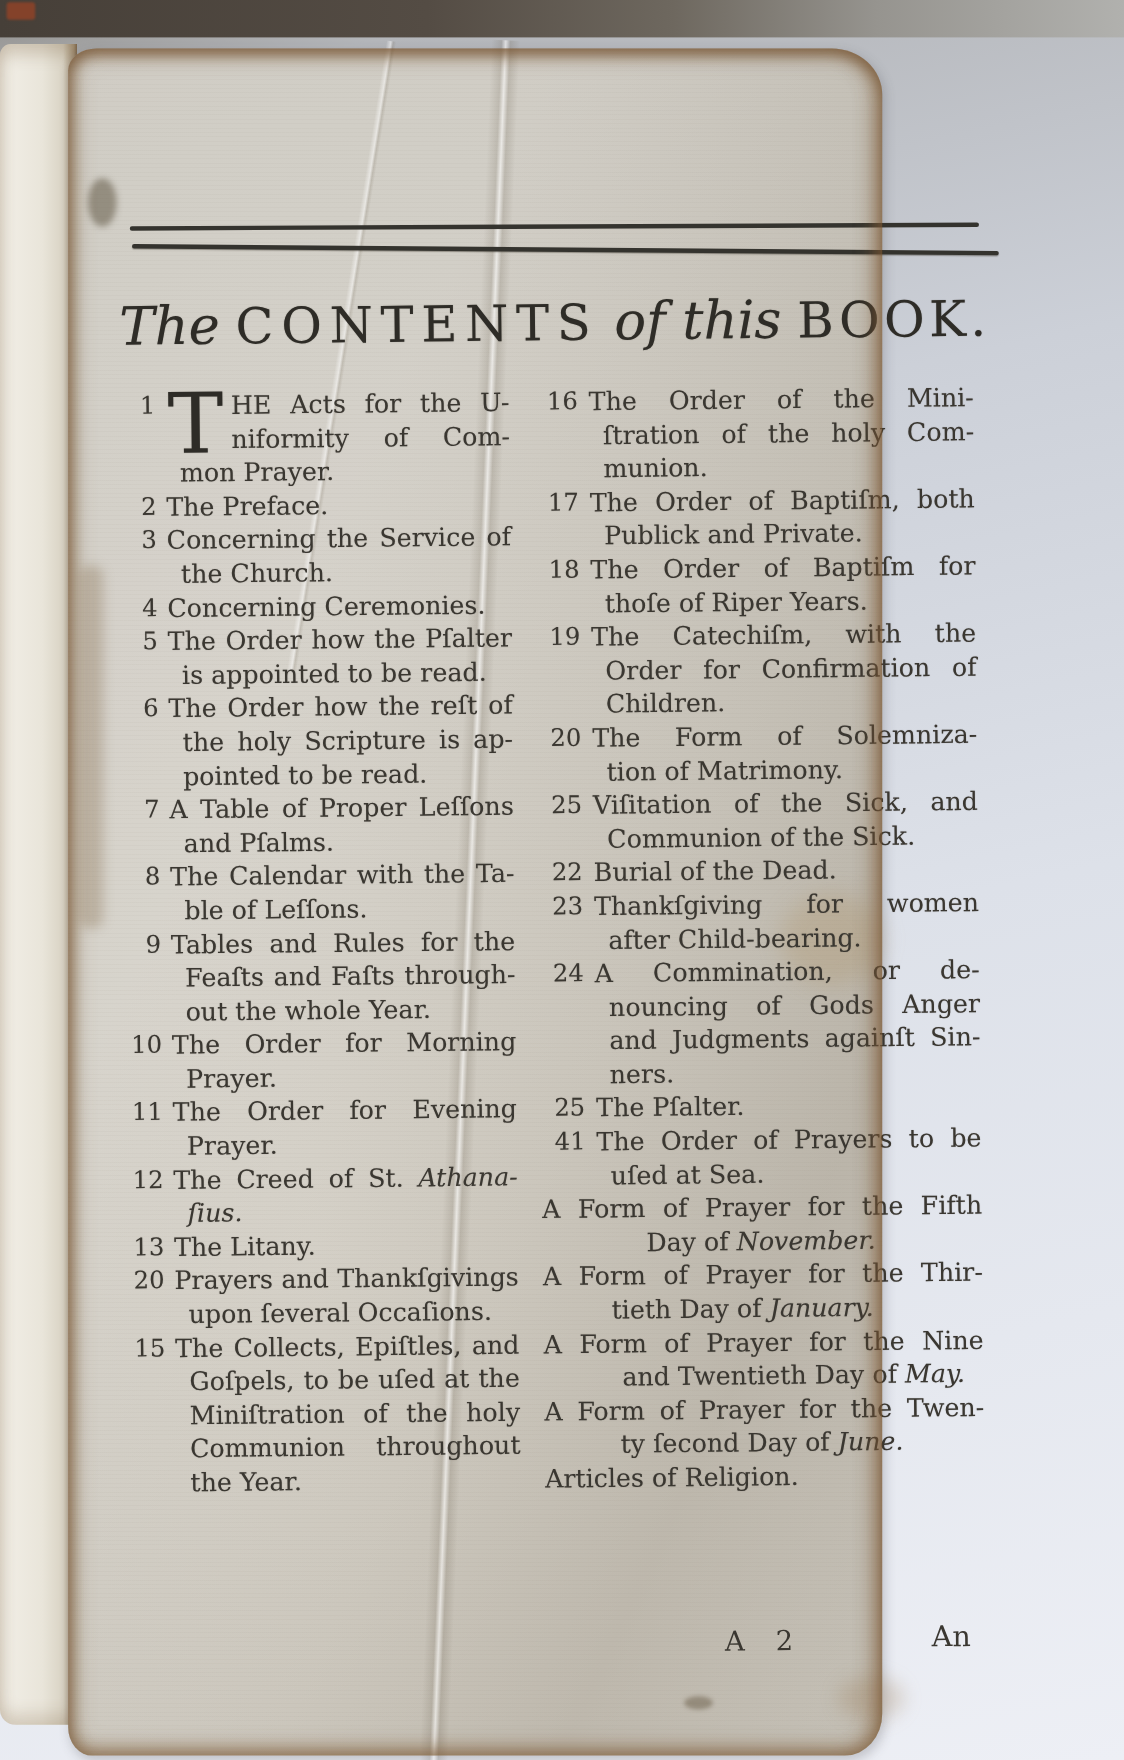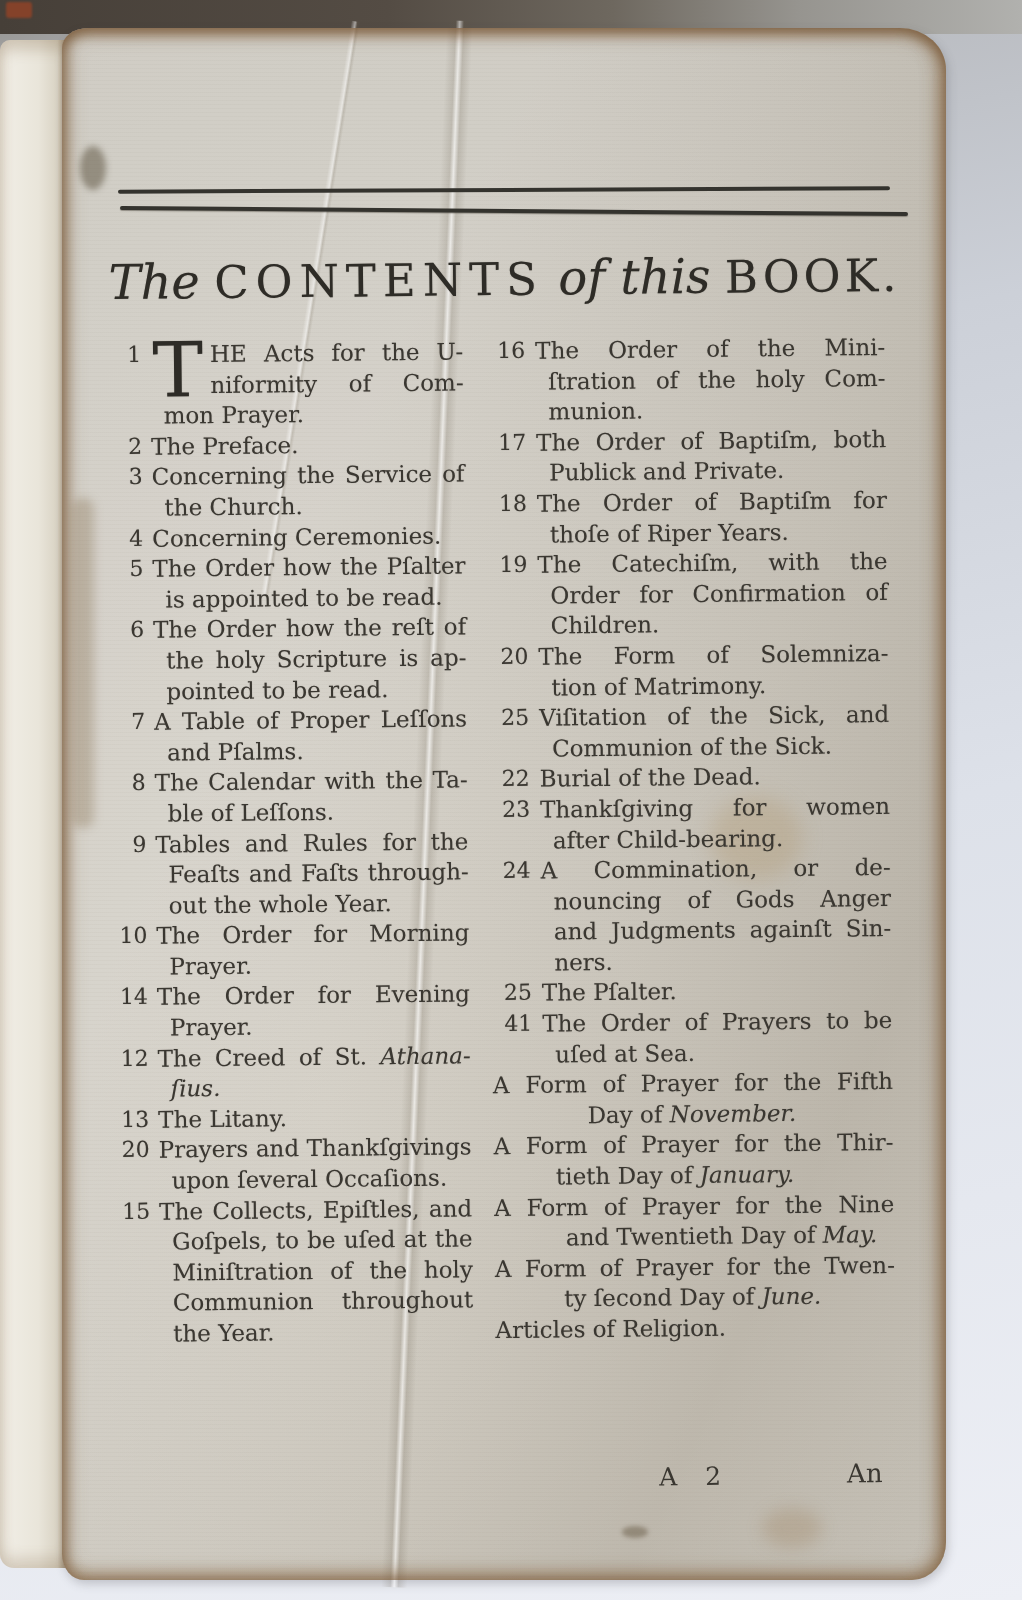--- a/index.html
+++ b/index.html
@@ -10,21 +10,21 @@
   }
   
   .topbar{position:absolute;left:0;top:0;width:100%;height:34px;
     background:linear-gradient(90deg,#463f38 0%,#544c44 38%,#6e685f 60%,#96948f 78%,#b1b1ae 100%);}
   .cover-accent{position:absolute;left:6px;top:2px;width:26px;height:16px;background:#84422a;border-radius:3px;filter:blur(1px);}
   
   .facing-page{position:absolute;left:0;top:40px;width:70px;height:1528px;border-radius:10px 0 0 14px;
     background:linear-gradient(90deg,#f2efe7 0%,#e9e5da 55%,#d9d3c4 82%,#a8977e 96%,#7c6a53 100%);
     box-shadow:inset 0 10px 14px rgba(120,90,55,.25), inset 0 -10px 14px rgba(120,90,55,.2);}
   
-  .page{position:absolute;left:62px;top:28px;width:884px;height:1552px;
+  .page{position:absolute;left:62px;top:44px;width:740px;height:1552px;
     border-radius:26px 46px 34px 22px / 20px 42px 38px 26px;
     background:
       linear-gradient(115deg, rgba(255,255,255,.14) 30%, rgba(150,138,118,.10) 62%, rgba(125,112,92,.20) 80%, rgba(150,138,118,.08) 100%),
       radial-gradient(ellipse at 30% 70%, #d6d2c9 0%, #ccc8bf 55%, #c4c0b7 100%);
     box-shadow:2px 4px 10px rgba(70,70,80,.25);}
   .page::before{content:"";position:absolute;inset:0;border-radius:inherit;pointer-events:none;z-index:6;
     box-shadow:
       inset 0 7px 12px rgba(110,75,40,.55),
       inset 0 0 20px 6px rgba(135,100,62,.30),
       inset -9px 0 16px rgba(130,95,58,.38),
@@ -165,21 +165,21 @@
               </div>
             </div>
             <div class="entry">
               <span class="num">10</span>
               <div class="txt">
                 <div class="line j"><span>The Order for Morning</span></div>
                 <div class="line cont"><span>Prayer.</span></div>
               </div>
             </div>
             <div class="entry">
-              <span class="num">14</span>
+              <span class="num">11</span>
               <div class="txt">
                 <div class="line j"><span>The Order for Evening</span></div>
                 <div class="line cont"><span>Prayer.</span></div>
               </div>
             </div>
             <div class="entry">
               <span class="num">12</span>
               <div class="txt">
                 <div class="line j"><span>The Creed of St. </span><i>Athana-</i></div>
                 <div class="line cont"><i>ſius.</i></div>

